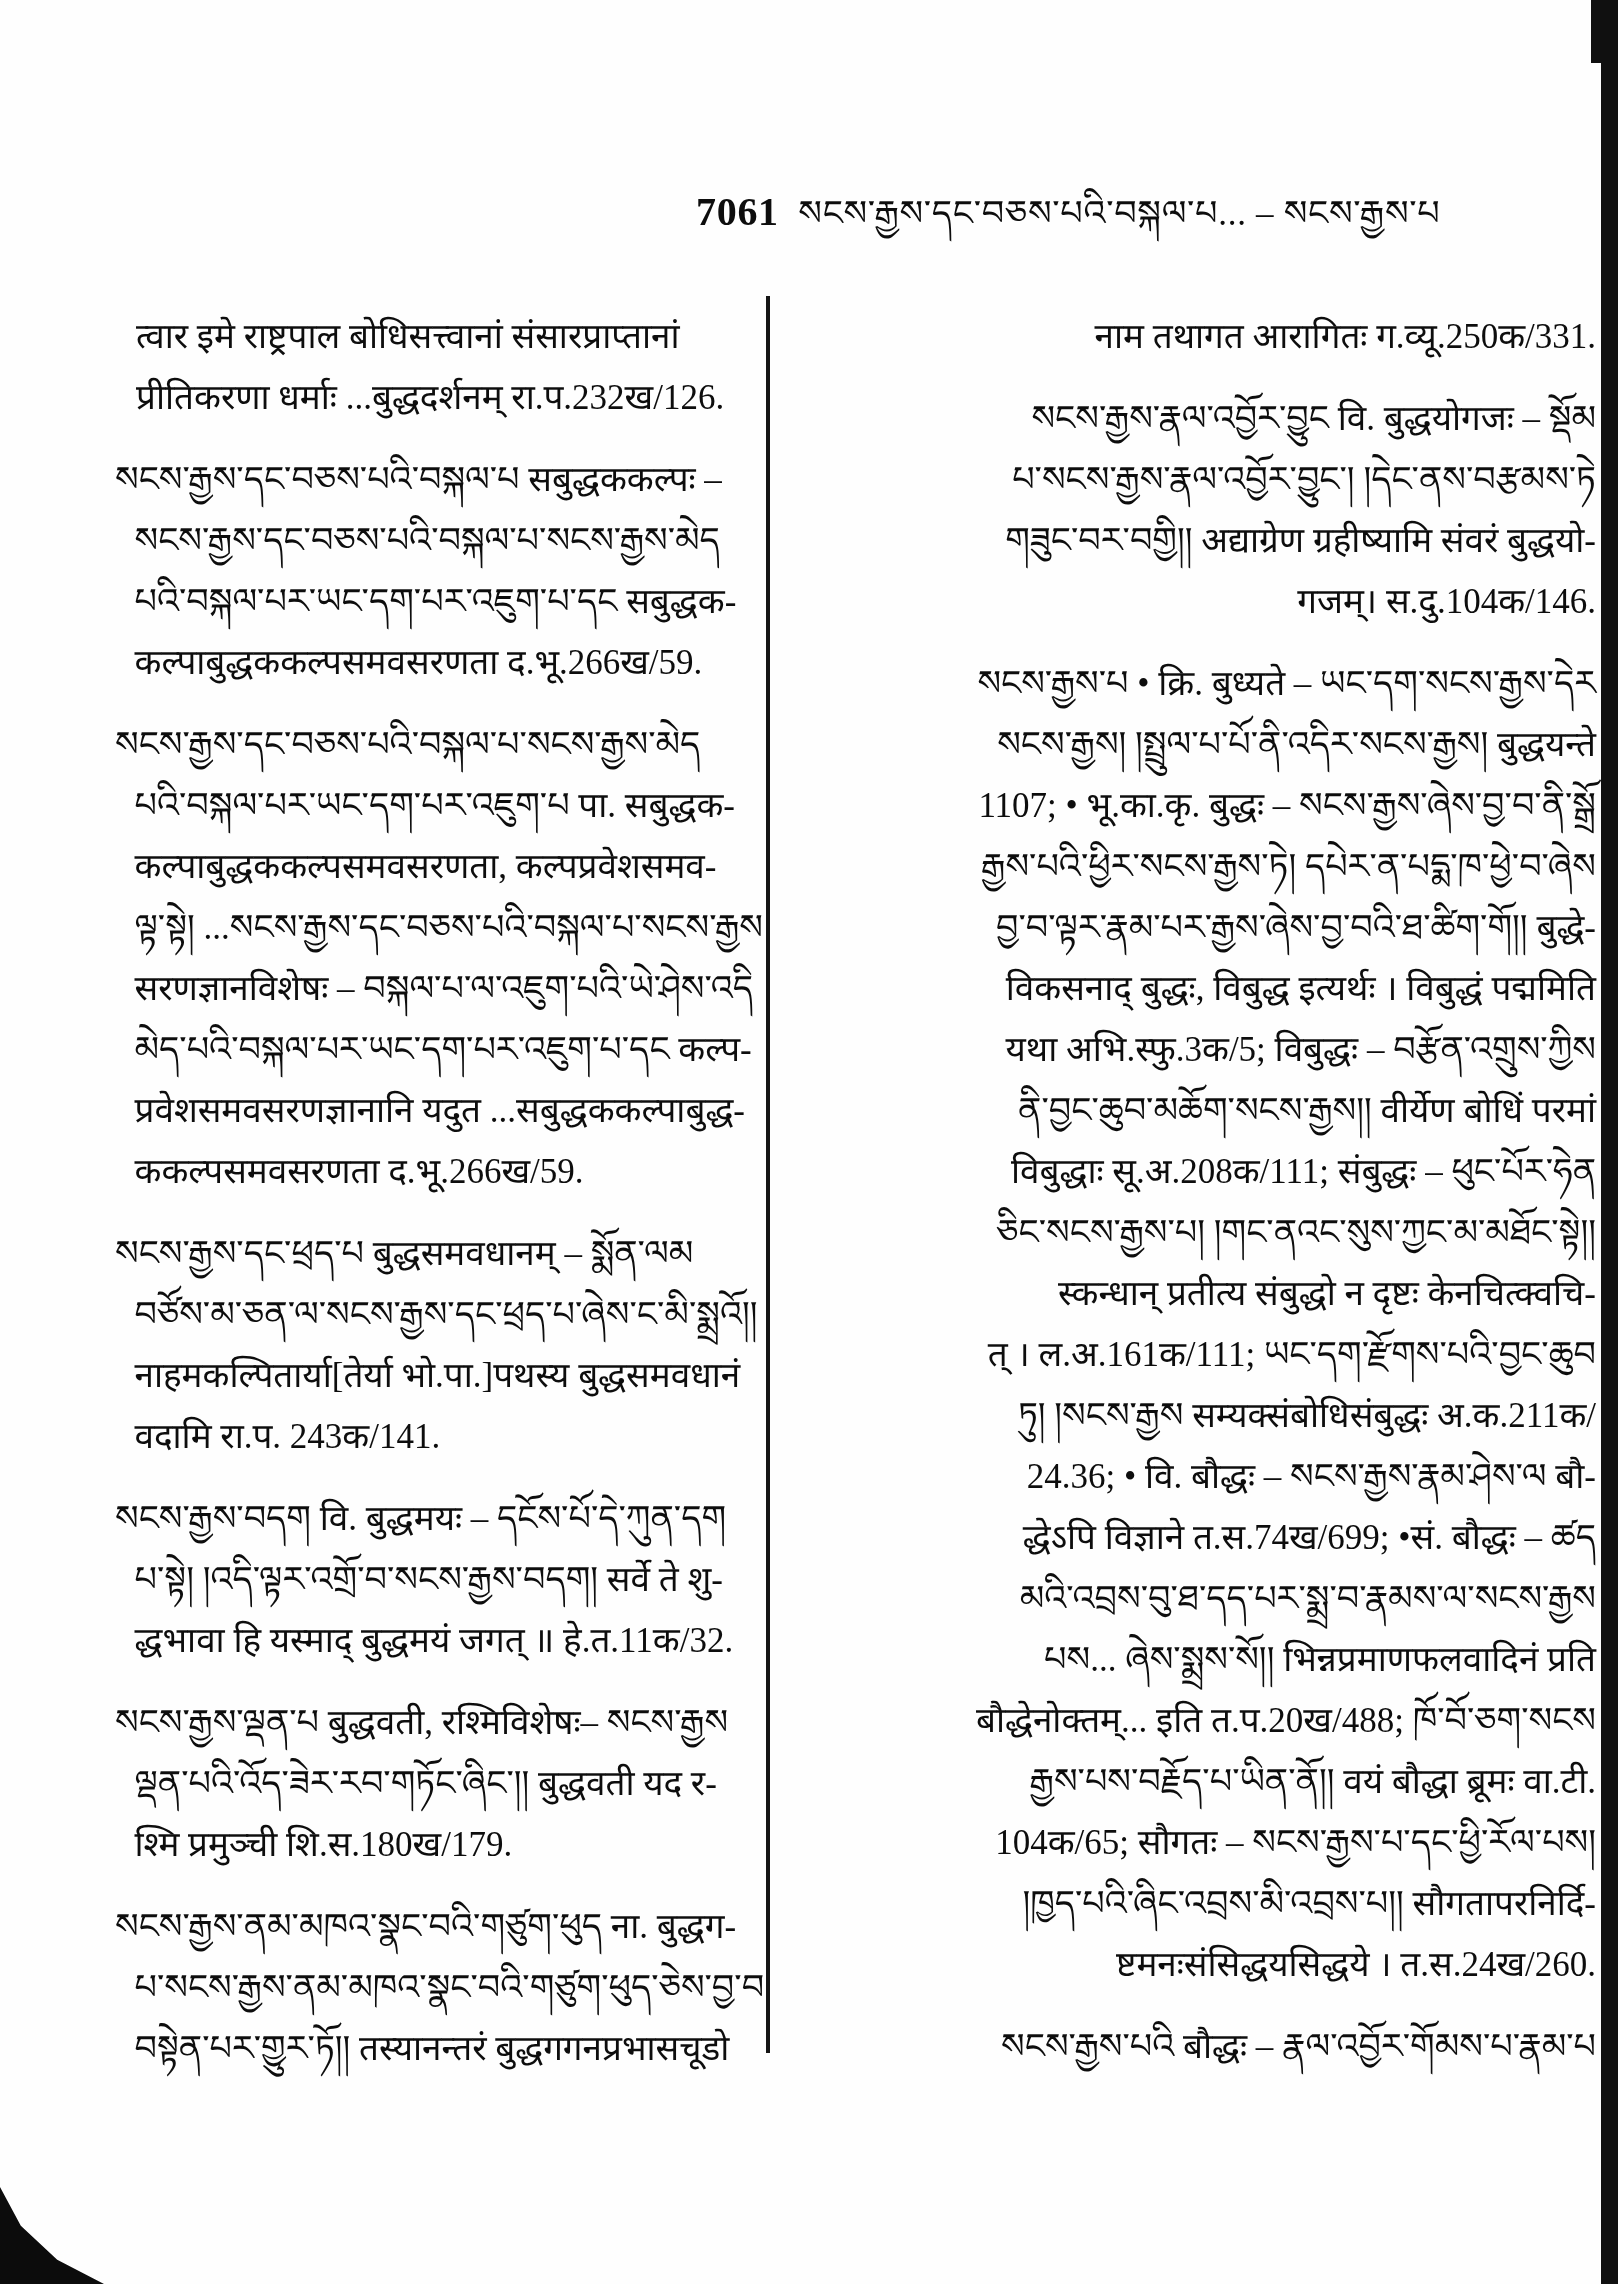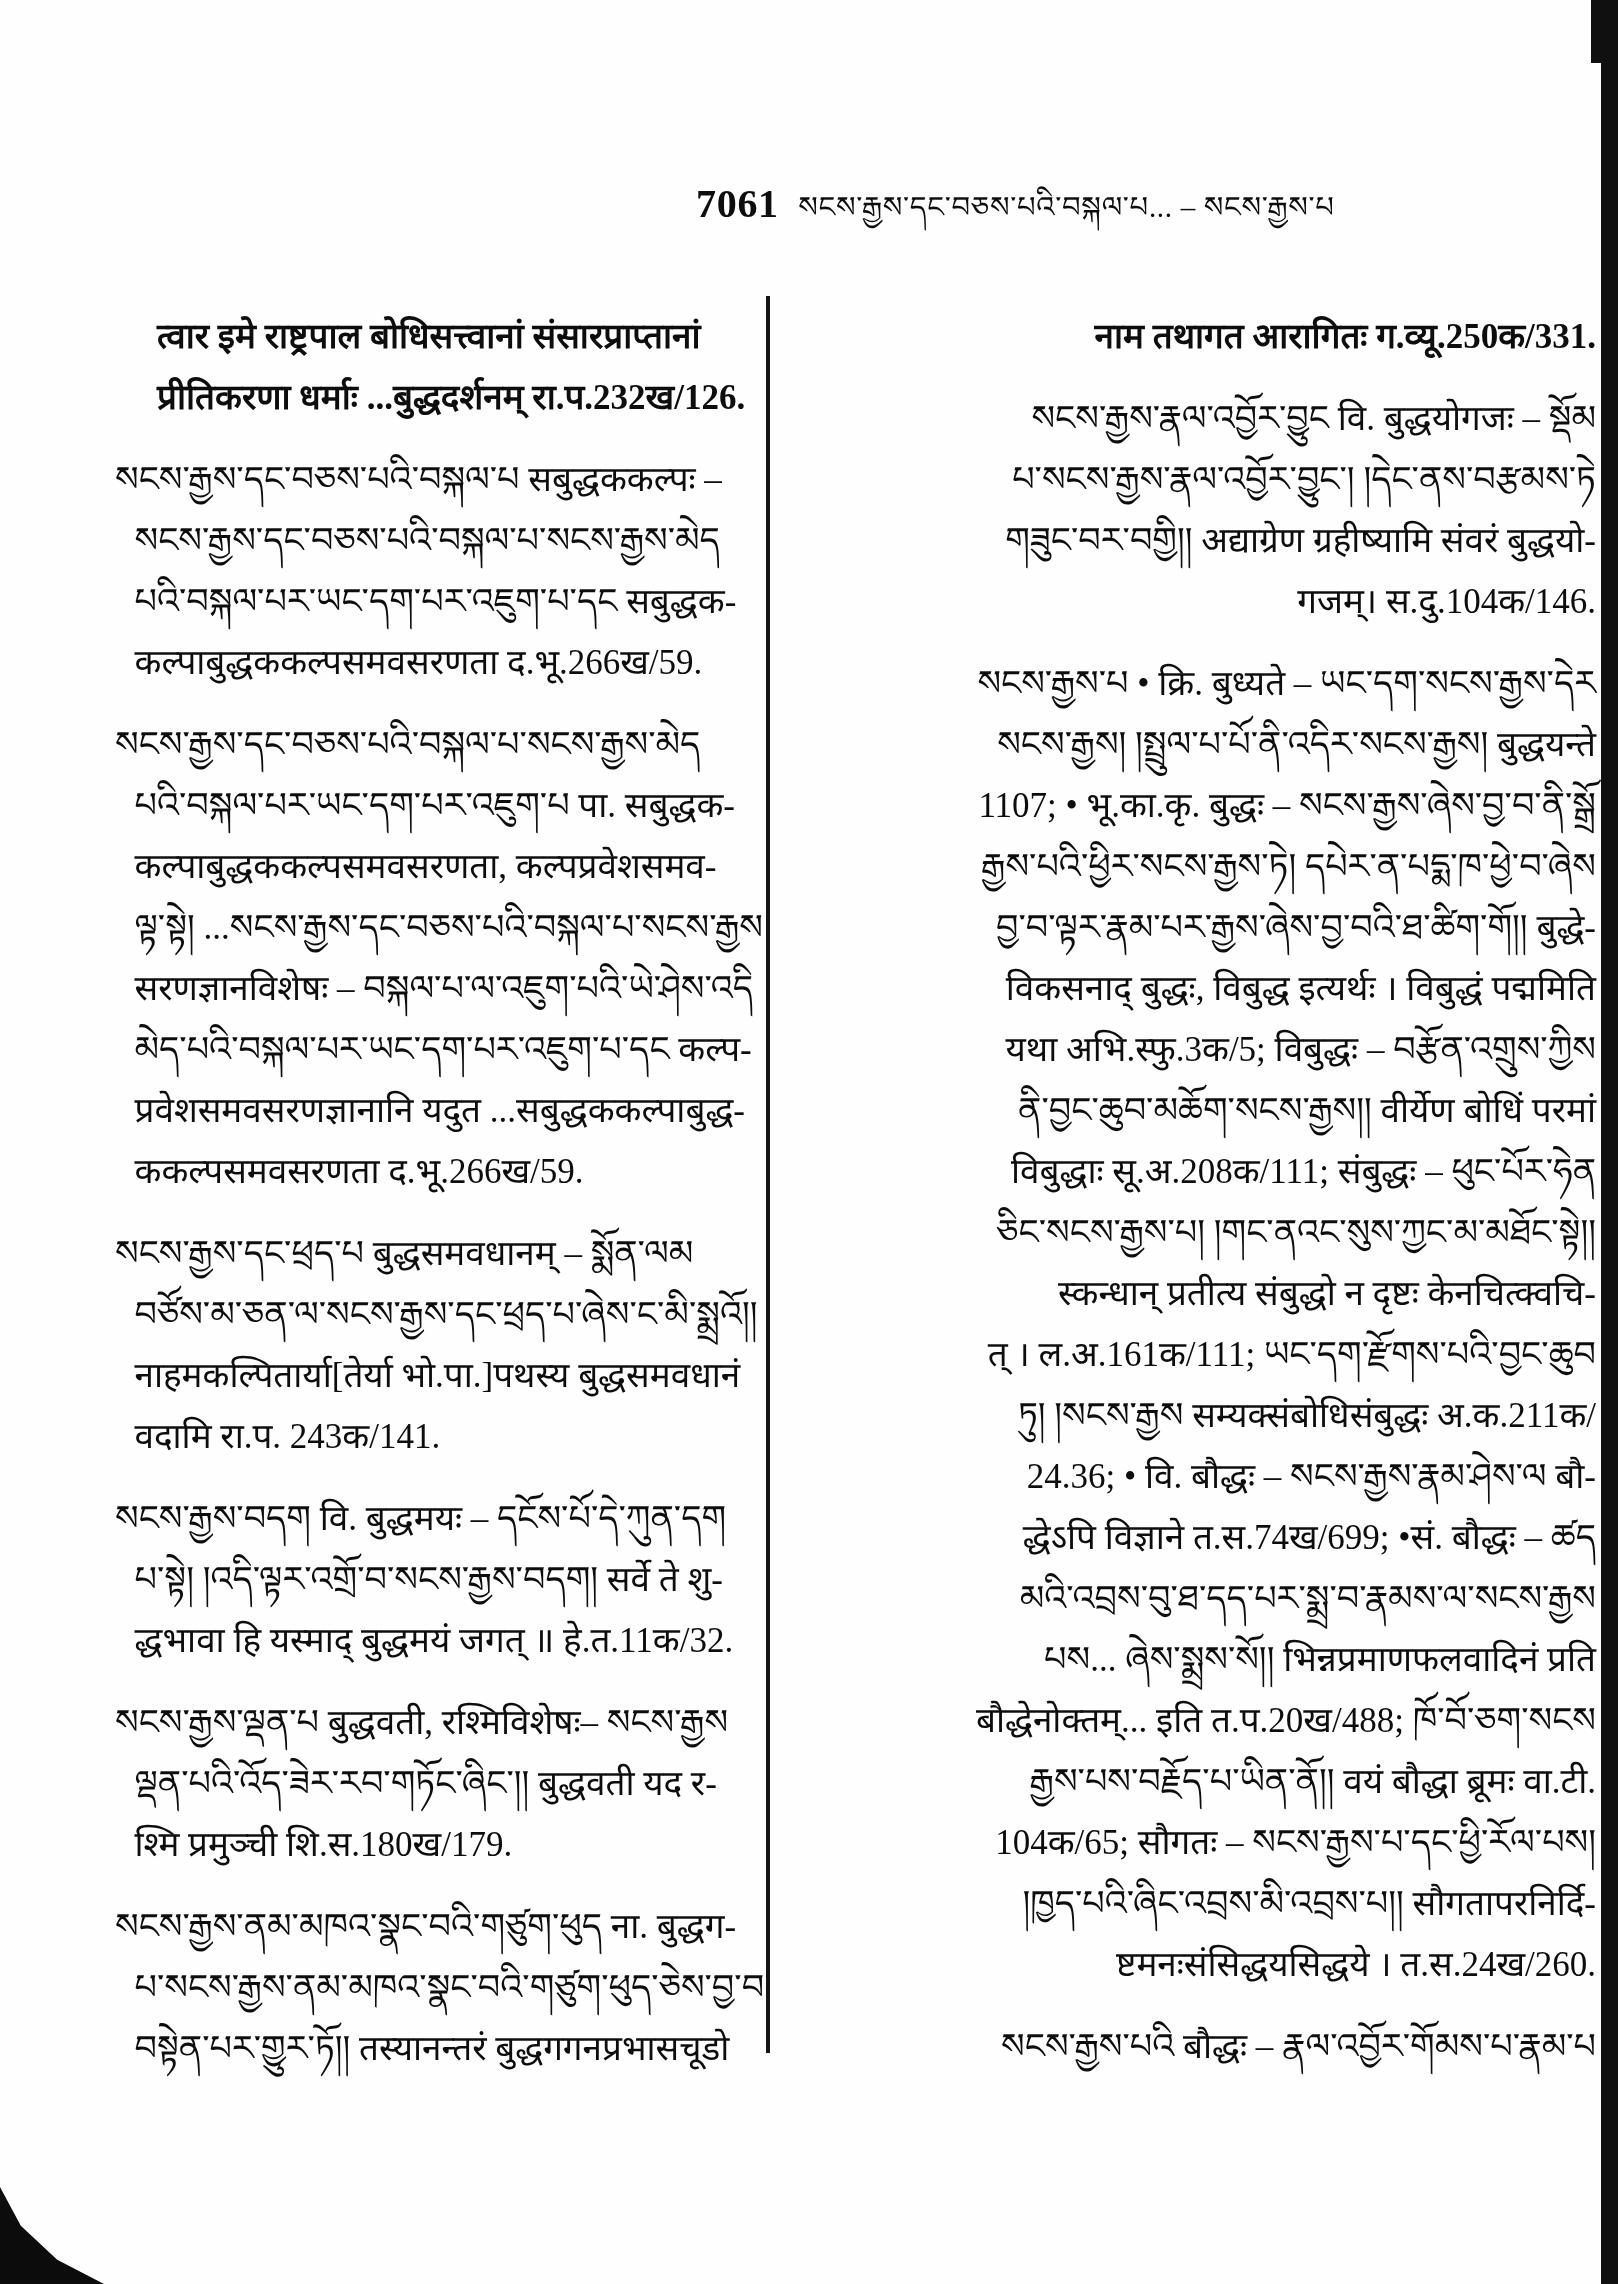--- a/index.html
+++ b/index.html
@@ -22,21 +22,21 @@
     white-space: nowrap;
     font-size: 38px;
     letter-spacing: 0.7px;
   }
   #page-number {
     font-weight: bold;
     margin-right: 19.5px;
     font-size: 40px;
   }
   #running-title {
-    font-size: 29px;
+    font-size: 35px;
   }
   
   #column-divider {
     position: absolute;
     left: 766px; top: 296px;
     width: 3.5px; height: 1757px;
     background: #151515;
   }
   
   .column {
@@ -44,21 +44,21 @@
     top: 306px;
     font-size: 35px;
     line-height: 61px;
   }
   #left-column  { left: 115px;  width: 657px;  }
   #right-column { left: 785px; width: 811px; text-align: right; }
   .block { margin: 0 0 21px 0; }
   .block:last-child { margin-bottom: 0; }
   .text-line { white-space: nowrap; }
   .block.entry .text-line + .text-line { margin-left: 19.5px; }
-  .block.continuation .text-line { margin-left: 42px; font-weight: bold; }
+  .block.continuation .text-line { margin-left: 21px; }
   
   #scan-edge-right {
     position: absolute;
     right: 0; top: 0;
     width: 18px; height: 2284px;
     background: #101010;
   }
   #scan-edge-right-top {
     position: absolute;
     right: 0; top: 0;

